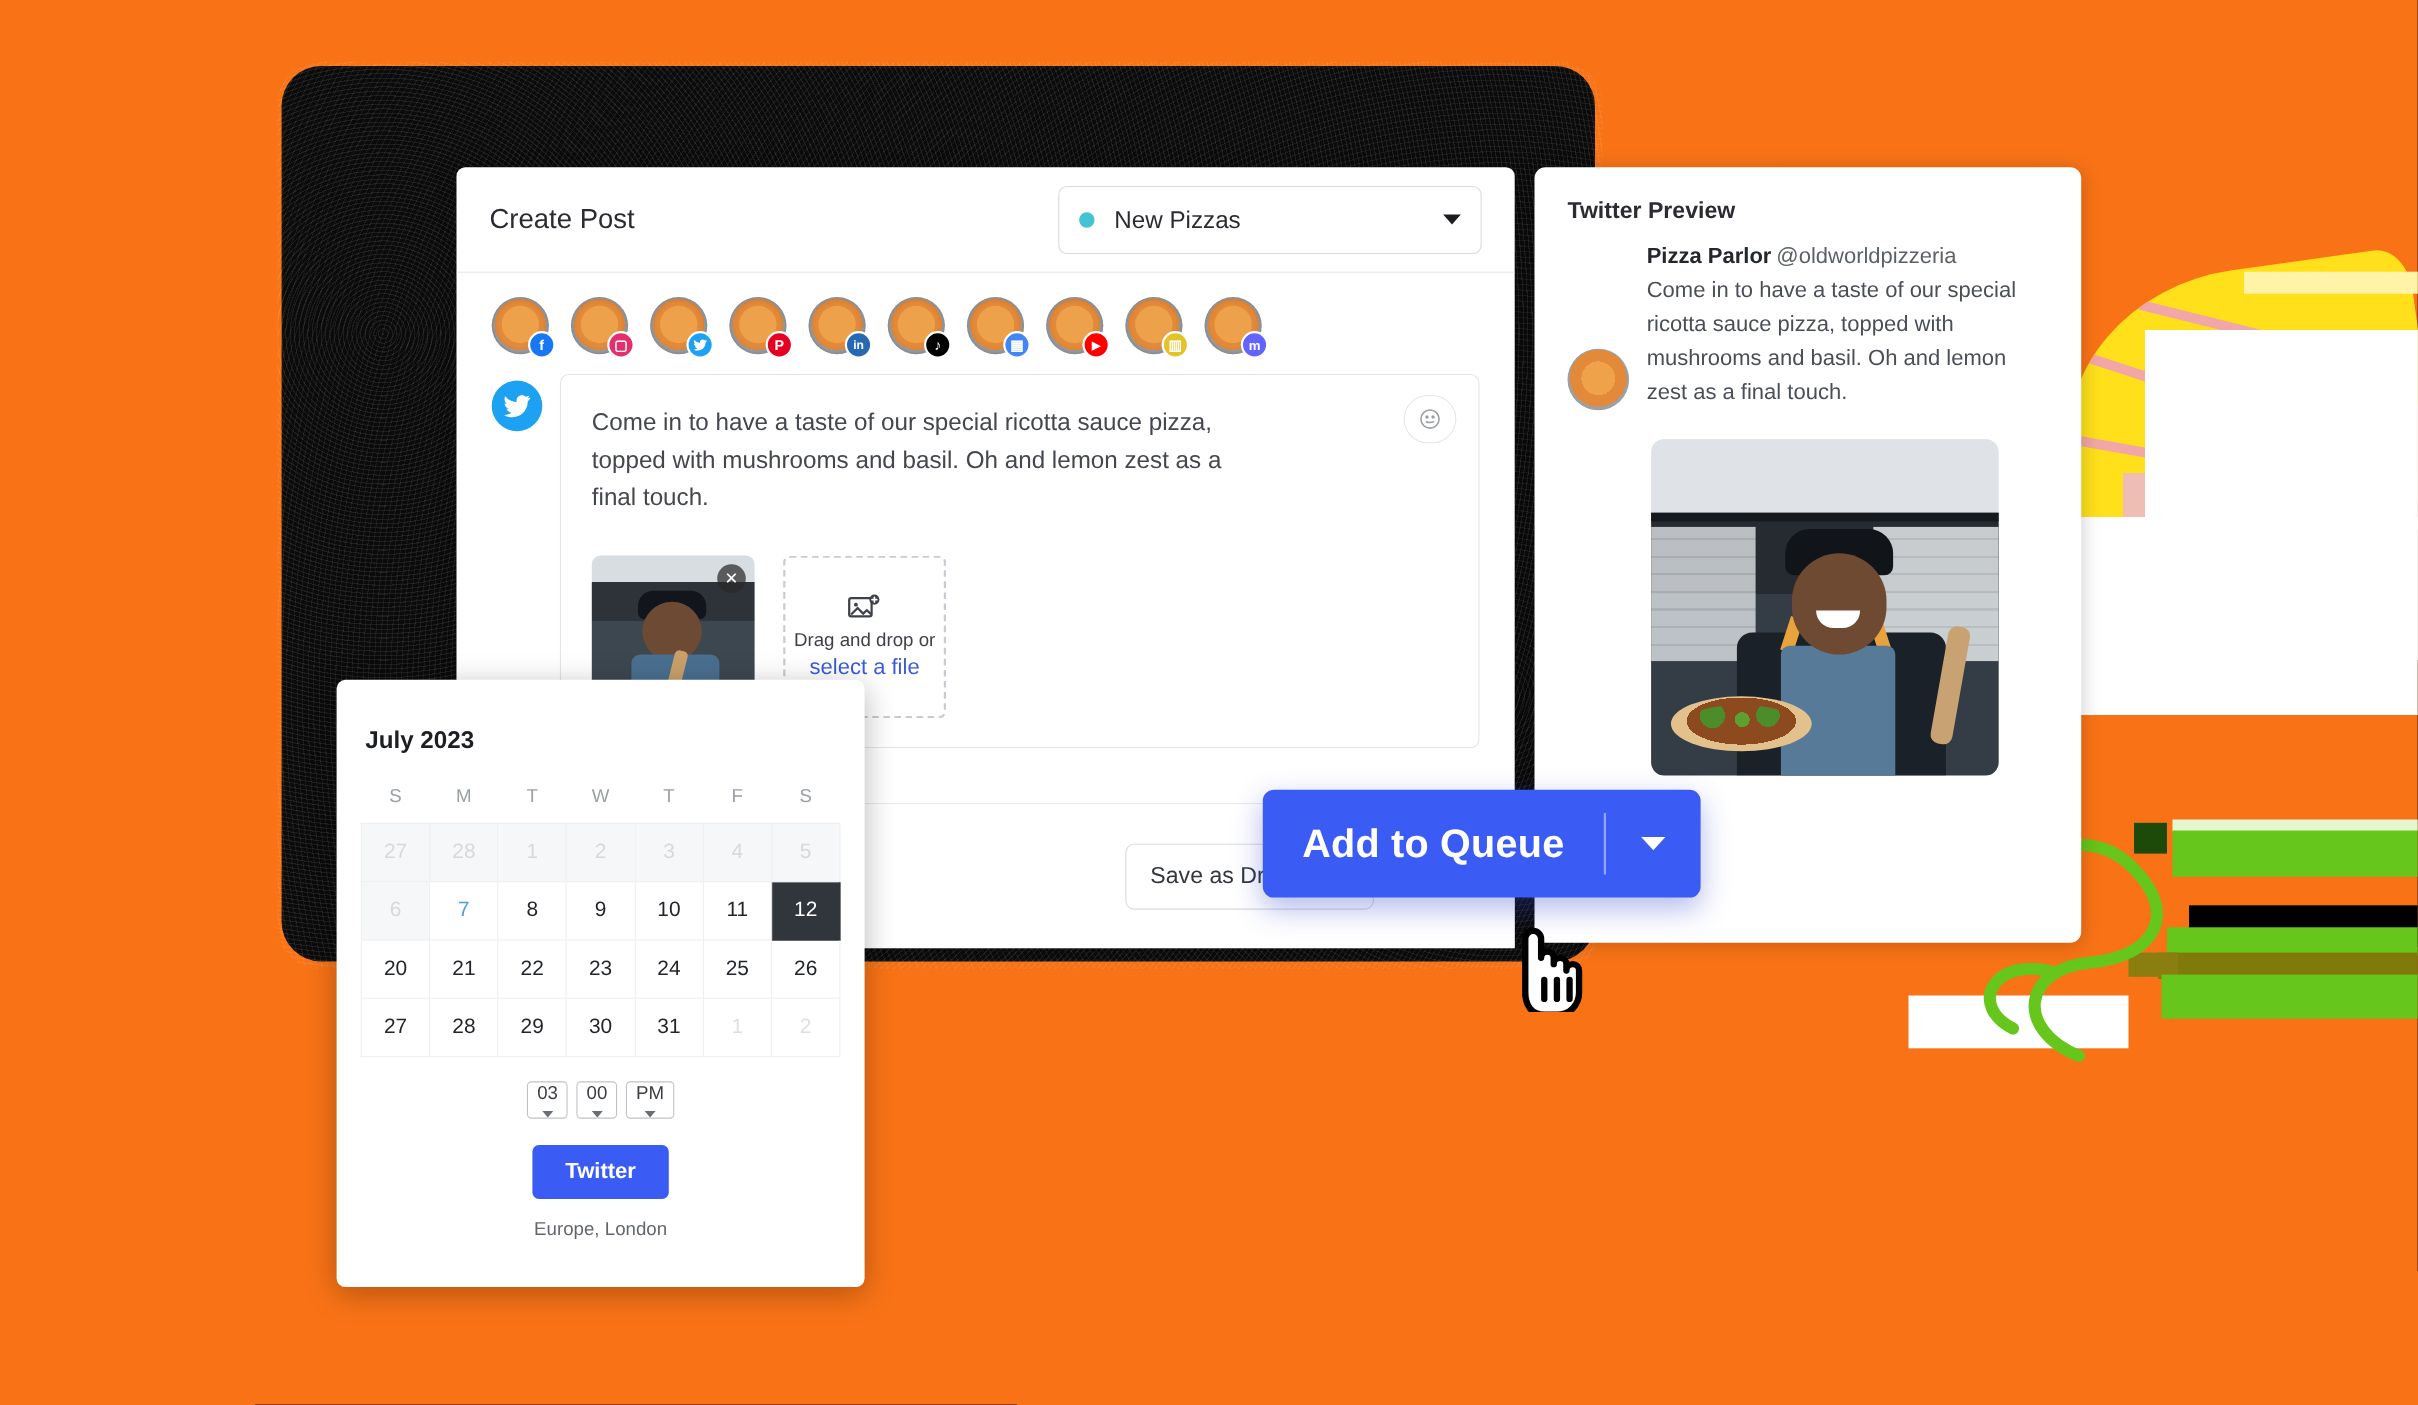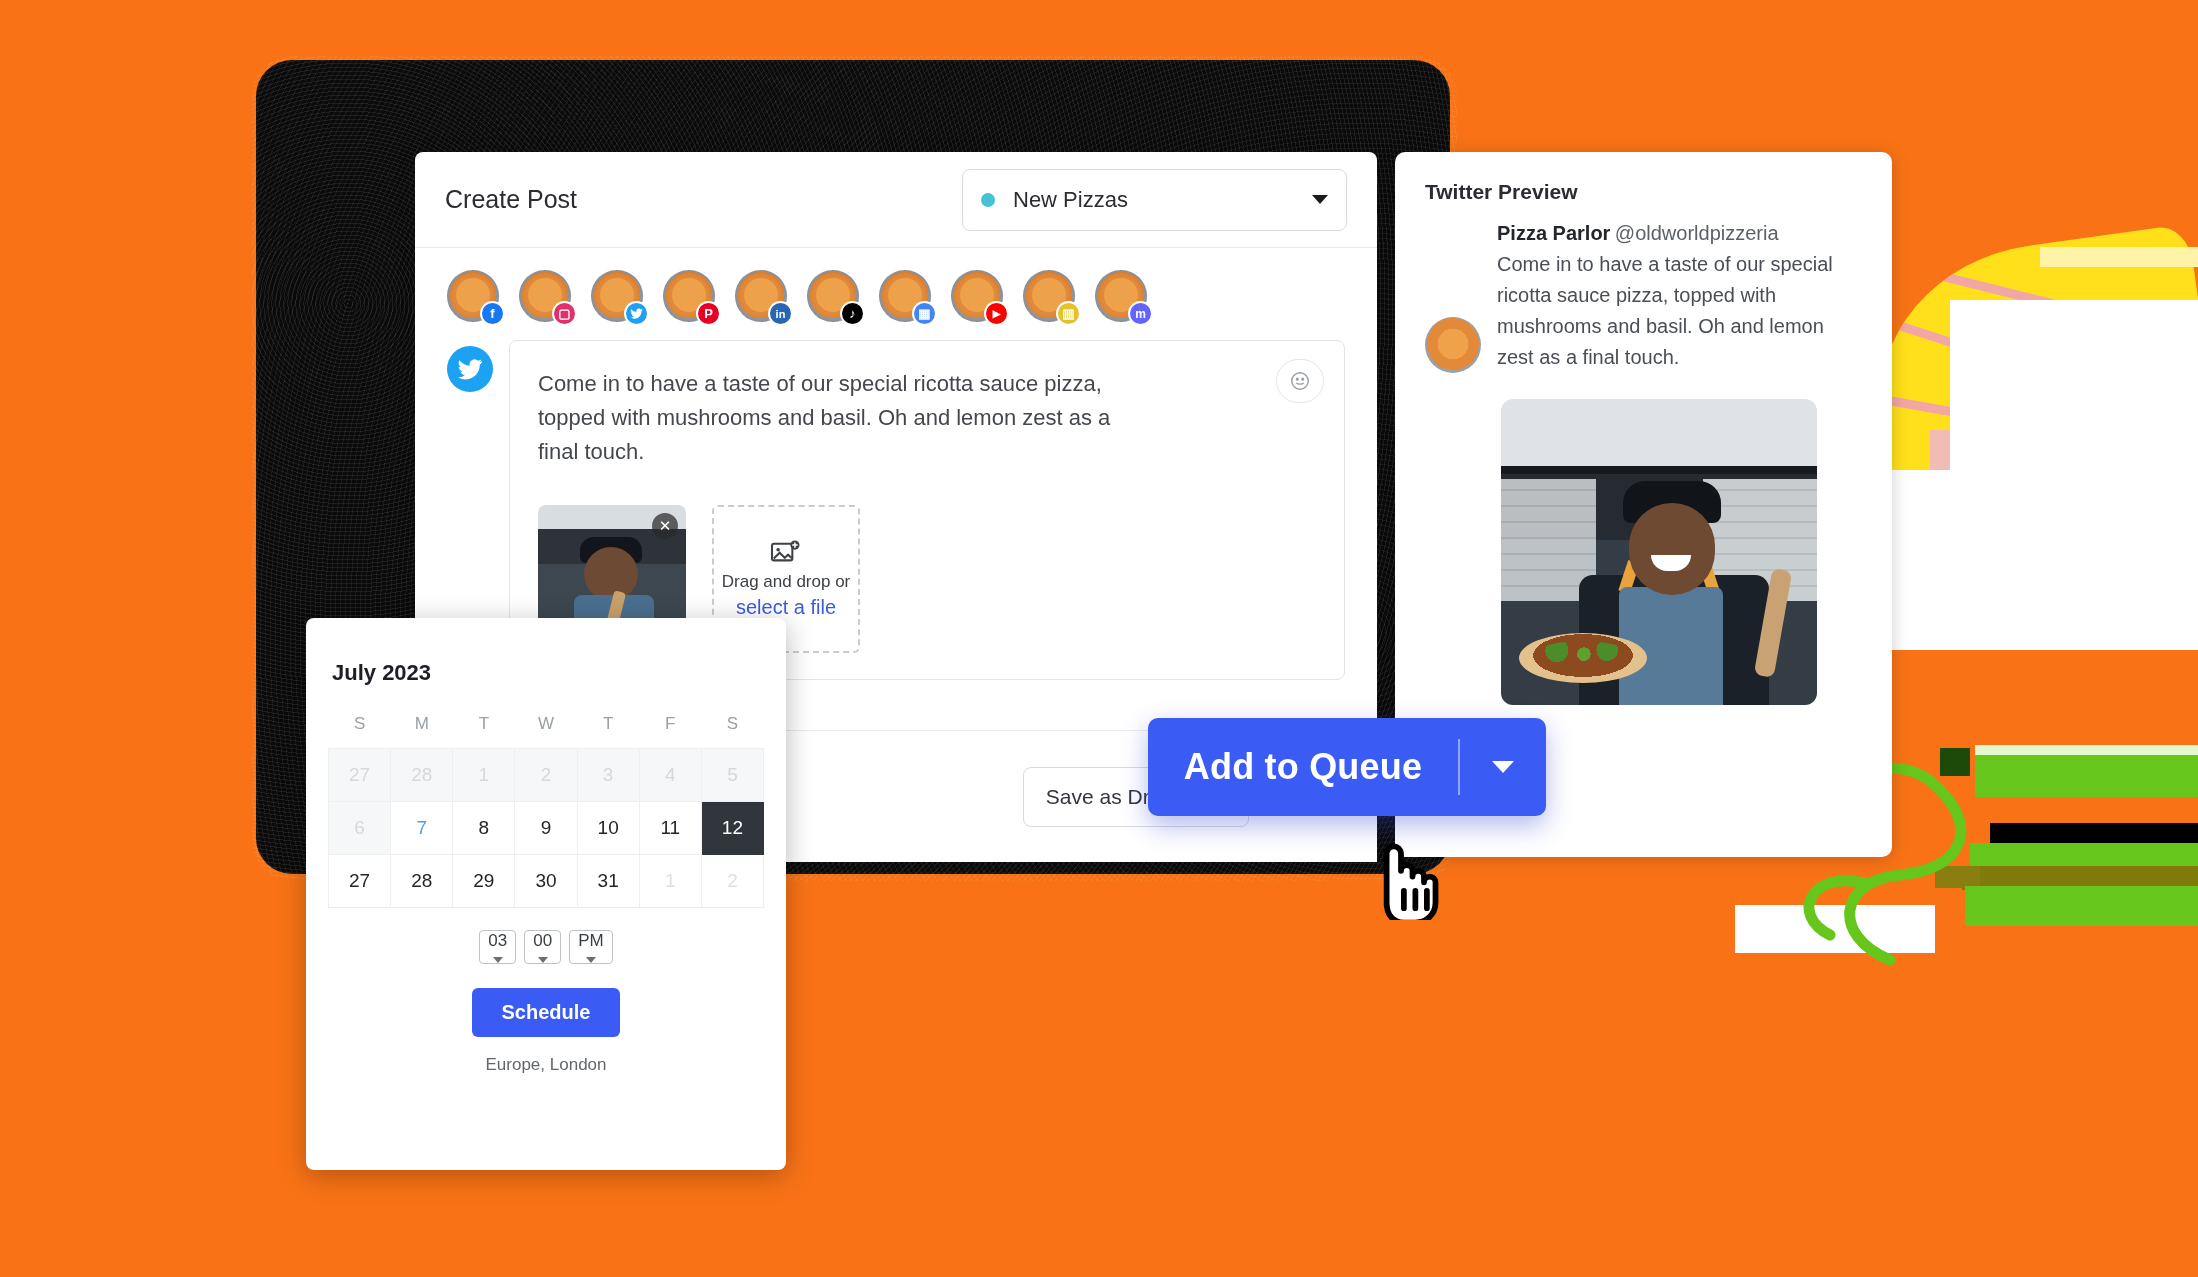--- a/index.html
+++ b/index.html
@@ -512,20 +512,29 @@
           <tr>
             <td class="muted">6</td>
             <td class="today">7</td>
             <td>8</td>
             <td>9</td>
             <td>10</td>
             <td>11</td>
             <td class="selected">12</td>
           </tr>
           <tr>
+            <td>20</td>
+            <td>21</td>
+            <td>22</td>
+            <td>23</td>
+            <td>24</td>
+            <td>25</td>
+            <td>26</td>
+          </tr>
+          <tr>
             <td>27</td>
             <td>28</td>
             <td>29</td>
             <td>30</td>
             <td>31</td>
             <td class="outside">1</td>
             <td class="outside">2</td>
           </tr>
         </tbody>
     </table>
@@ -538,17 +547,17 @@
       <div class="time-sel">
         <span>00</span>
         <span class="mini-caret"></span>
       </div>
       <div class="time-sel">
         <span>PM</span>
         <span class="mini-caret"></span>
       </div>
     </div>
 
-    <button class="schedule-btn">Schedule</button>
+    <button class="schedule-btn">Twitter</button>
     <div class="tz">Europe, London</div>
   </div>
 
 </div>
 
 </body></html>

